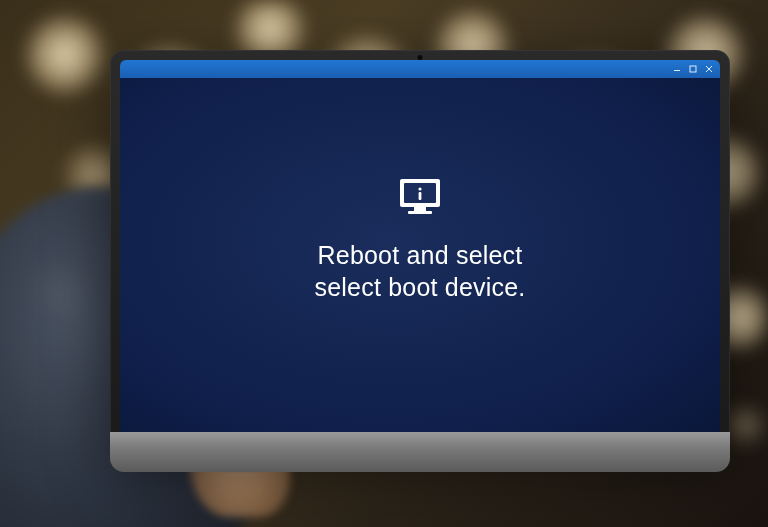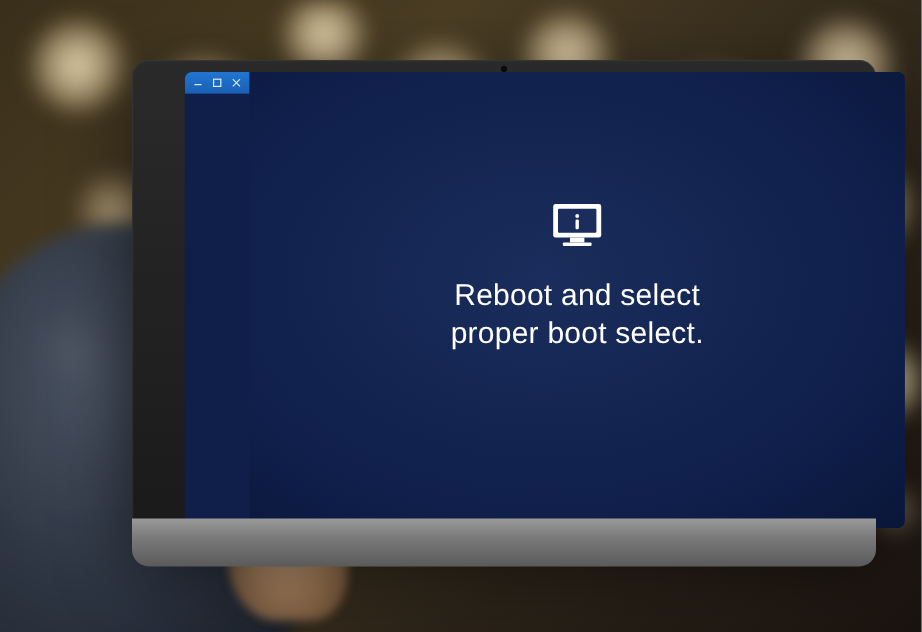--- a/index.html
+++ b/index.html
@@ -127,22 +127,21 @@
       border-radius: 0 0 14px 14px;
     }
     .monitor-screen {
       width: 100%;
       height: 100%;
       background: #0f1f4a;
       border-radius: 6px;
       overflow: hidden;
       position: relative;
       display: flex;
-      flex-direction: row;
-      margin-left: 34px;
+      flex-direction: column;
     }
     .title-bar {
       height: 18px;
       background: linear-gradient(180deg, #2176d2 0%, #1a5fb4 100%);
       display: flex;
       align-items: center;
       justify-content: space-between;
       padding: 0 6px;
       font-size: 8px;
       color: #e0ecf8;
@@ -252,21 +251,21 @@
               <rect x="6" y="4" width="40" height="28" rx="2" fill="#ffffff"></rect>
               <rect x="10" y="8" width="32" height="20" rx="1" fill="#1a2d5c"></rect>
               <rect x="20" y="32" width="12" height="4" fill="#ffffff"></rect>
               <rect x="14" y="36" width="24" height="3" rx="1" fill="#ffffff"></rect>
               <circle cx="26" cy="14" r="1.6" fill="#ffffff"></circle>
               <rect x="24.6" y="17" width="2.8" height="8" rx="1" fill="#ffffff"></rect>
             </svg>
           </div>
           <div class="error-text">
             <span>Reboot and select</span>
-            <span class="line2">proper boot select.</span>
+            <span class="line2">select boot device.</span>
           </div>
         </div>
 
       </div>
       <div class="monitor-chin"></div>
     </div>
   </div>
 </div>
 
 </body></html>

